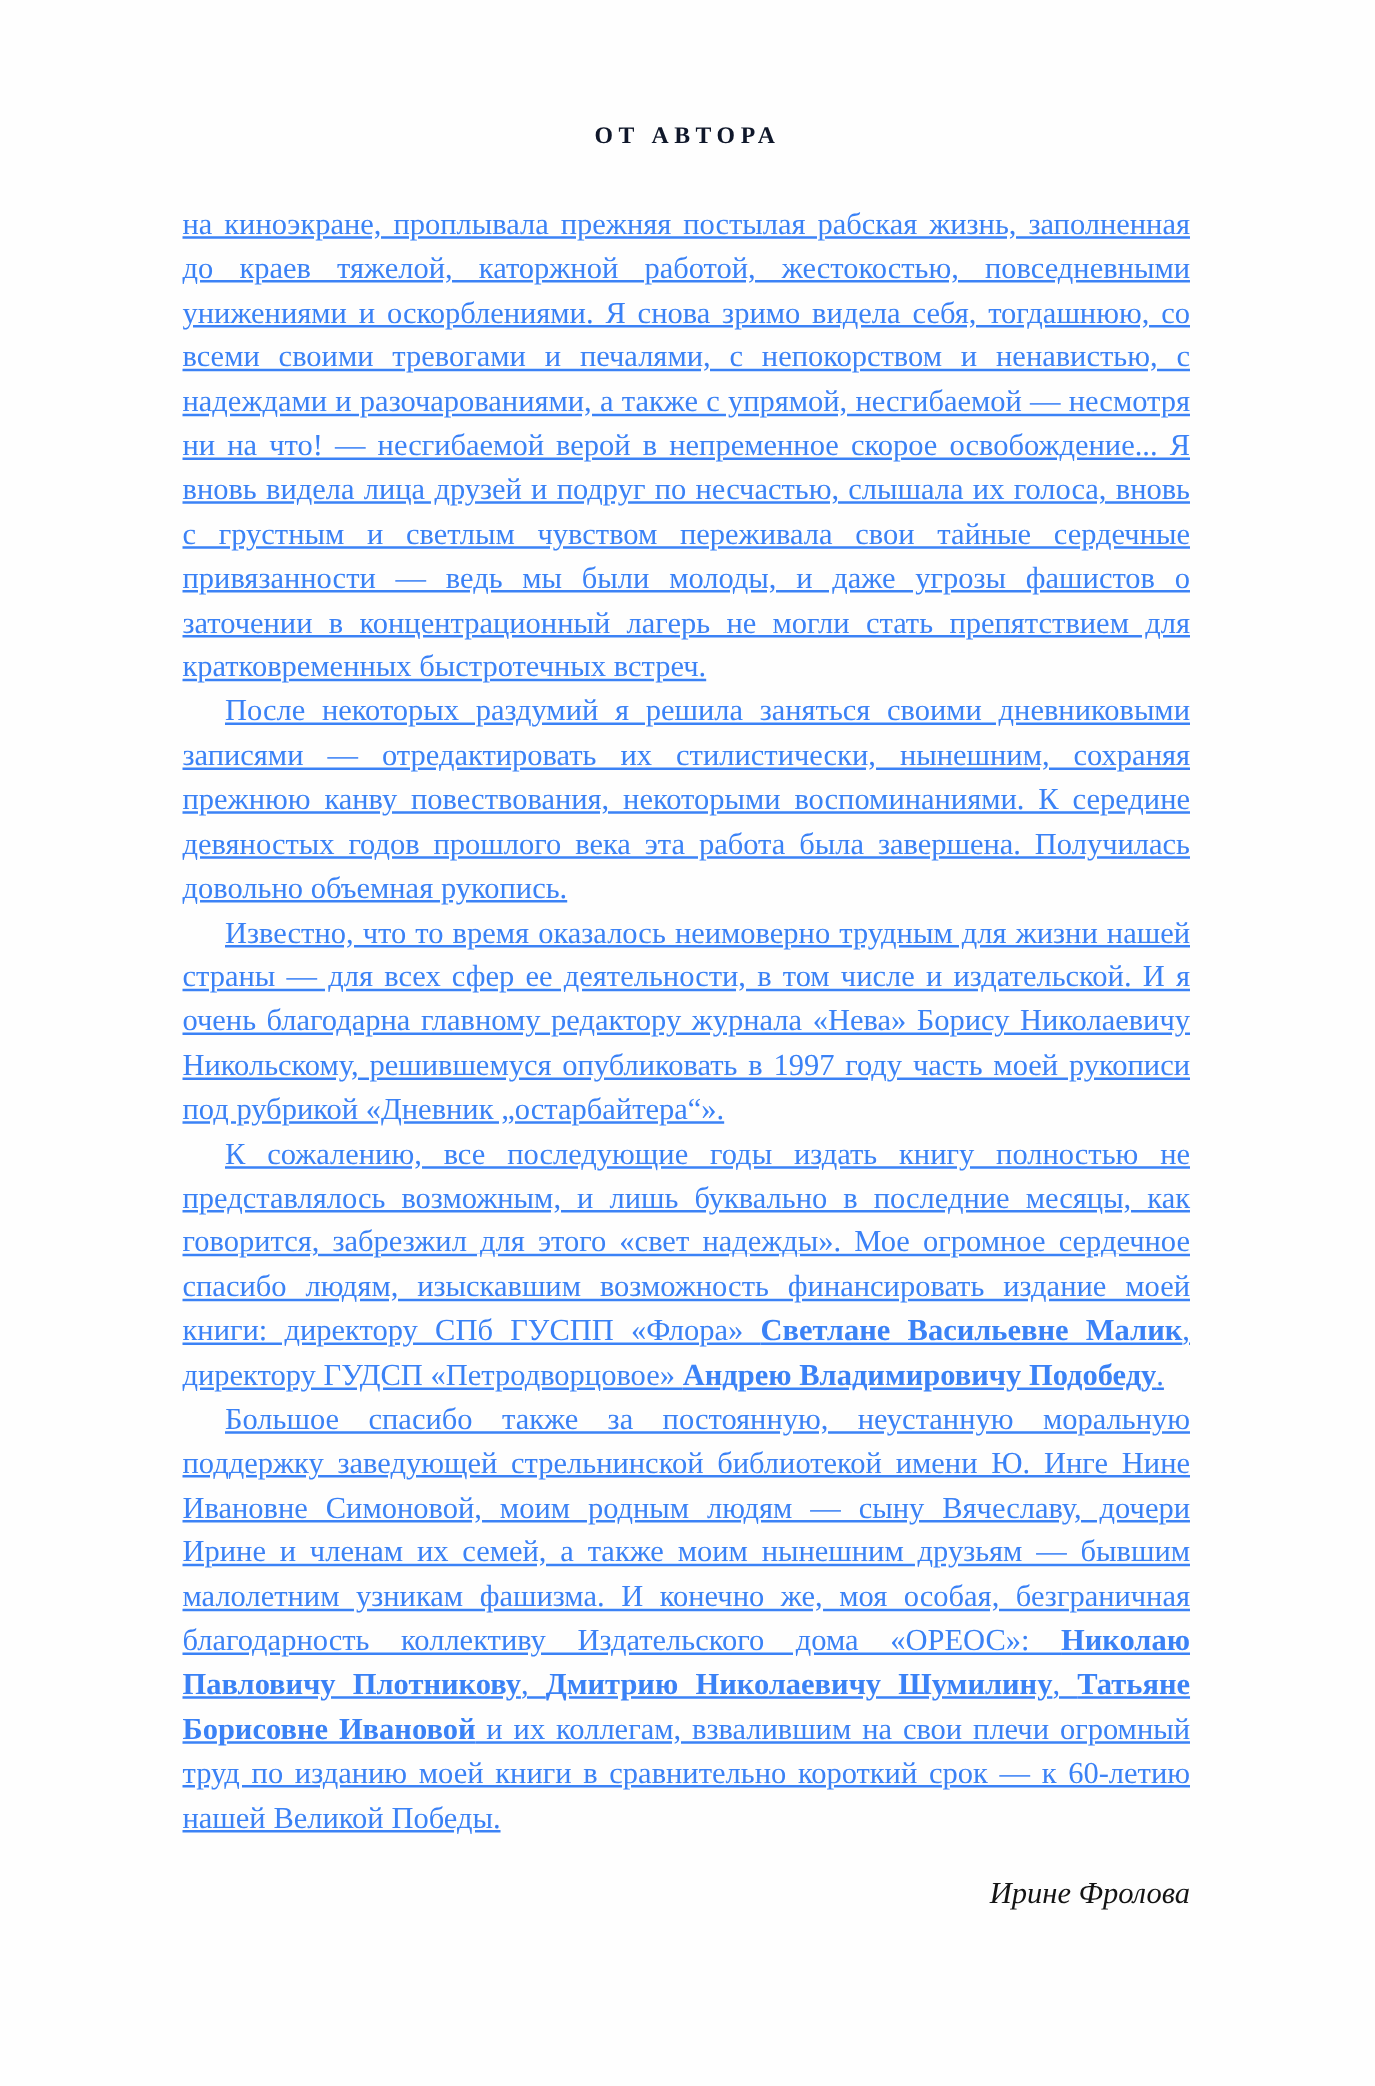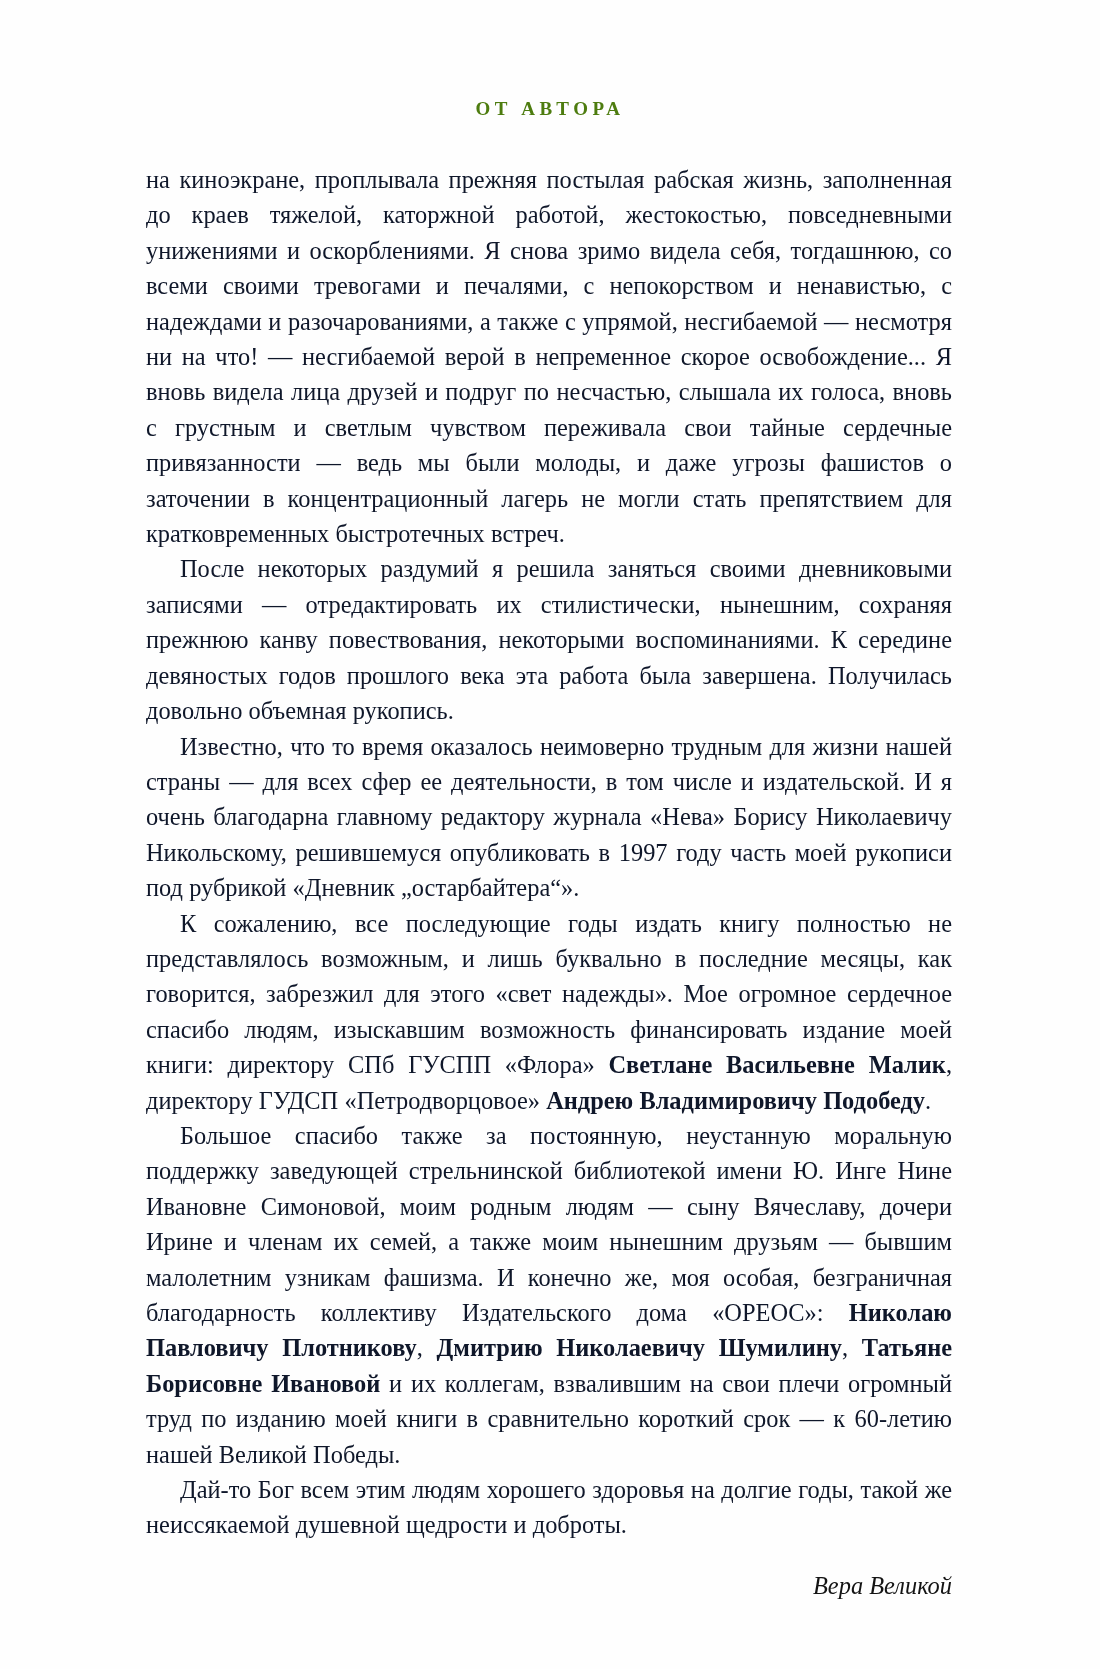--- a/index.html
+++ b/index.html
@@ -32,42 +32,43 @@
     left: 0;
     right: 0;
     text-align: center;
   }
   .running-head .rh-text {
     display: inline-block;
     font-size: 19px;
     letter-spacing: 4.5px;
     text-transform: uppercase;
     font-weight: 600;
-    color: #4d7c0f;
+    color: #0f172a;
     font-family: "Liberation Serif", "DejaVu Serif", serif;
   }
 
   
   .textblock {
     position: absolute;
     left: 146px;
     top: 162px;
     width: 806px;
   }
 
   p.para {
     margin: 0;
     font-size: 24.4px;
     line-height: 35.4px;
     text-align: justify;
     text-justify: inter-word;
     text-indent: 34px;
-    color: #0f172a;
+    color: #3b82f6;
     hyphens: manual;
     word-spacing: 0.1px;
+    text-decoration: underline;
   }
   p.para.no-indent {
     text-indent: 0;
   }
 
   b, .bold {
     font-weight: 700;
   }
 
   .signature {
@@ -88,19 +89,18 @@
     <span class="rh-text">ОТ АВТОРА</span>
   </div>
 
   <div class="textblock">
     <div id="paragraphs">
         <p class="para no-indent"><span>на киноэкране, проплывала прежняя постылая рабская жизнь, заполненная до краев тяжелой, каторжной работой, жестокостью, повседневными унижениями и оскорблениями. Я снова зримо видела себя, тогдашнюю, со всеми своими тревогами и печалями, с непокорством и ненавистью, с надеждами и разочарованиями, а также с упрямой, несгибаемой — несмотря ни на что! — несгибаемой верой в непременное скорое освобождение... Я вновь видела лица друзей и подруг по несчастью, слышала их голоса, вновь с грустным и светлым чувством переживала свои тайные сердечные привязанности — ведь мы были молоды, и даже угрозы фашистов о заточении в концентрационный лагерь не могли стать препятствием для кратковременных быстротечных встреч.</span></p>
         <p class="para"><span>После некоторых раздумий я решила заняться своими дневниковыми записями — отредактировать их стилистически, нынешним, сохраняя прежнюю канву повествования, некоторыми воспоминаниями. К середине девяностых годов прошлого века эта работа была завершена. Получилась довольно объемная рукопись.</span></p>
         <p class="para"><span>Известно, что то время оказалось неимоверно трудным для жизни нашей страны — для всех сфер ее деятельности, в том числе и издательской. И я очень благодарна главному редактору журнала «Нева» Борису Николаевичу Никольскому, решившемуся опубликовать в 1997 году часть моей рукописи под рубрикой «Дневник „остарбайтера“».</span></p>
         <p class="para"><span>К сожалению, все последующие годы издать книгу полностью не представлялось возможным, и лишь буквально в последние месяцы, как говорится, забрезжил для этого «свет надежды». Мое огромное сердечное спасибо людям, изыскавшим возможность финансировать издание моей книги: директору СПб ГУСПП «Флора» </span><b>Светлане Васильевне Малик</b><span>, директору ГУДСП «Петродворцовое» </span><b>Андрею Владимировичу Подобеду</b><span>.</span></p>
         <p class="para"><span>Большое спасибо также за постоянную, неустанную моральную поддержку заведующей стрельнинской библиотекой имени Ю. Инге Нине Ивановне Симоновой, моим родным людям — сыну Вячеславу, дочери Ирине и членам их семей, а также моим нынешним друзьям — бывшим малолетним узникам фашизма. И конечно же, моя особая, безграничная благодарность коллективу Издательского дома «ОРЕОС»: </span><b>Николаю Павловичу Плотникову</b><span>, </span><b>Дмитрию Николаевичу Шумилину</b><span>, </span><b>Татьяне Борисовне Ивановой</b><span> и их коллегам, взвалившим на свои плечи огромный труд по изданию моей книги в сравнительно короткий срок — к 60-летию нашей Великой Победы.</span></p>
-        <p class="para"><span>Дай-то Бог всем этим людям хорошего здоровья на долгие годы, такой же неиссякаемой душевной щедрости и доброты.</span></p>
       </div>
 
-    <div class="signature">Вера Великой</div>
+    <div class="signature">Ирине Фролова</div>
   </div>
 
 </div>
 
 </body></html>

